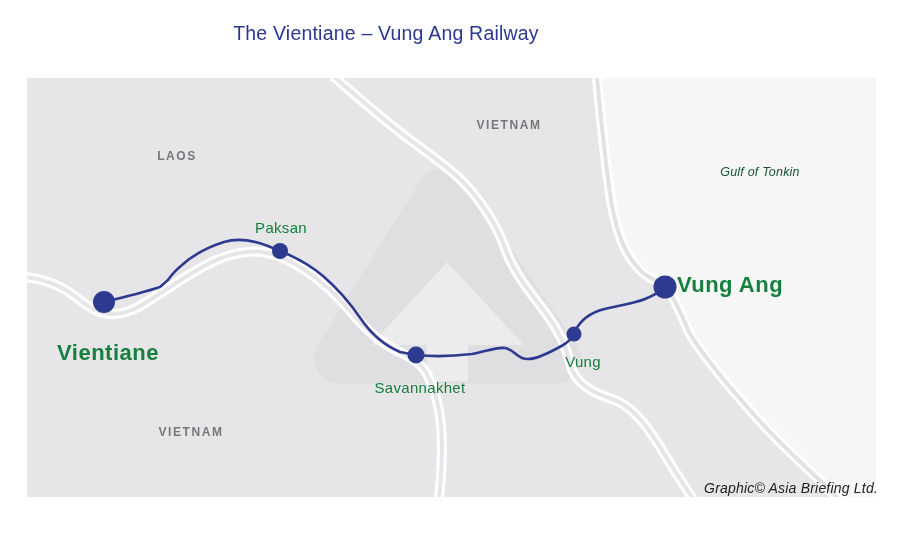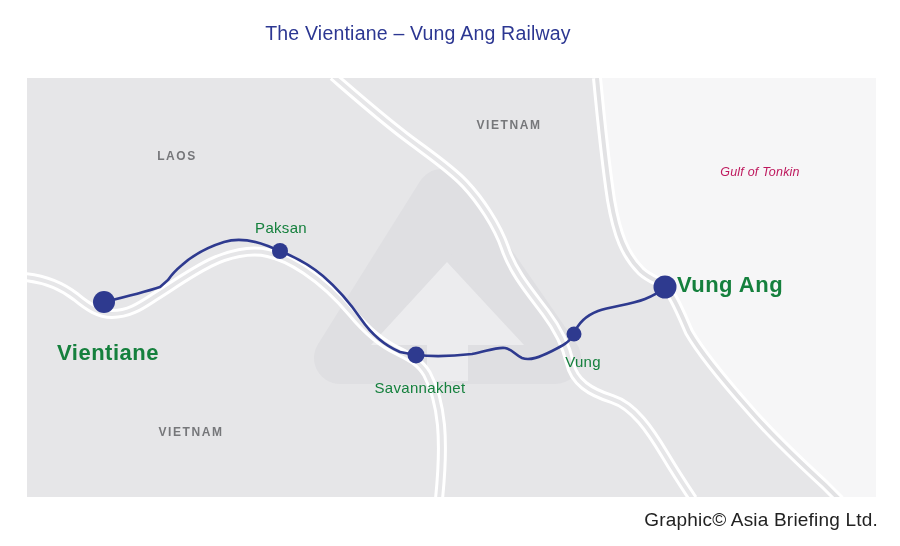--- a/index.html
+++ b/index.html
@@ -2,39 +2,39 @@
 <html><head>
 <meta charset="utf-8">
 <style>
   html,body{margin:0;padding:0;background:#ffffff;}
   body{
     width:900px;height:546px;position:relative;overflow:hidden;
     font-family:"Liberation Sans","DejaVu Sans",sans-serif;
   }
   .title{
     position:absolute;top:22px;left:0;width:772px;text-align:center;
-    font-size:19.5px;color:#2c3792;letter-spacing:.2px;margin-left:32px;
+    font-size:19.5px;color:#2c3792;letter-spacing:.2px;
   }
   .map{
     position:absolute;left:27px;top:78px;width:849px;height:419px;
     background:#e6e6e8;overflow:hidden;
   }
   .map svg{position:absolute;left:0;top:0;}
   .label{position:absolute;transform:translate(-50%,-50%);white-space:nowrap;}
   .region{
     font-size:12px;font-weight:bold;color:#76777a;letter-spacing:1.6px;
   }
   .water{
-    font-size:12.5px;font-style:italic;color:#be185d;letter-spacing:.2px;
+    font-size:12.5px;font-style:italic;color:#14532d;letter-spacing:.2px;
   }
   .city{font-size:15px;color:#15803d;letter-spacing:.3px;}
   .city.major{font-size:22px;font-weight:bold;letter-spacing:.5px;}
   .credit{
-    position:absolute;right:22px;top:509px;font-size:19px;
-    color:#222222;letter-spacing:.2px;
+    position:absolute;right:22px;top:480px;font-size:14px;
+    font-style:italic;color:#222222;letter-spacing:.2px;
   }
   #laos-label{left:150px;top:78px;}
   #vietnam-label{left:482px;top:47px;}
   #thailand-label{left:164px;top:354px;}
   #gulf-label{left:733px;top:94px;}
   #vientiane-label{left:81px;top:251px;margin-top:24px;}
   #paksan-label{left:254px;top:149px;}
   #savannakhet-label{left:393px;top:309px;}
   #mudia-label{left:556px;top:283px;}
   #vungang-label{left:703px;top:207px;}

